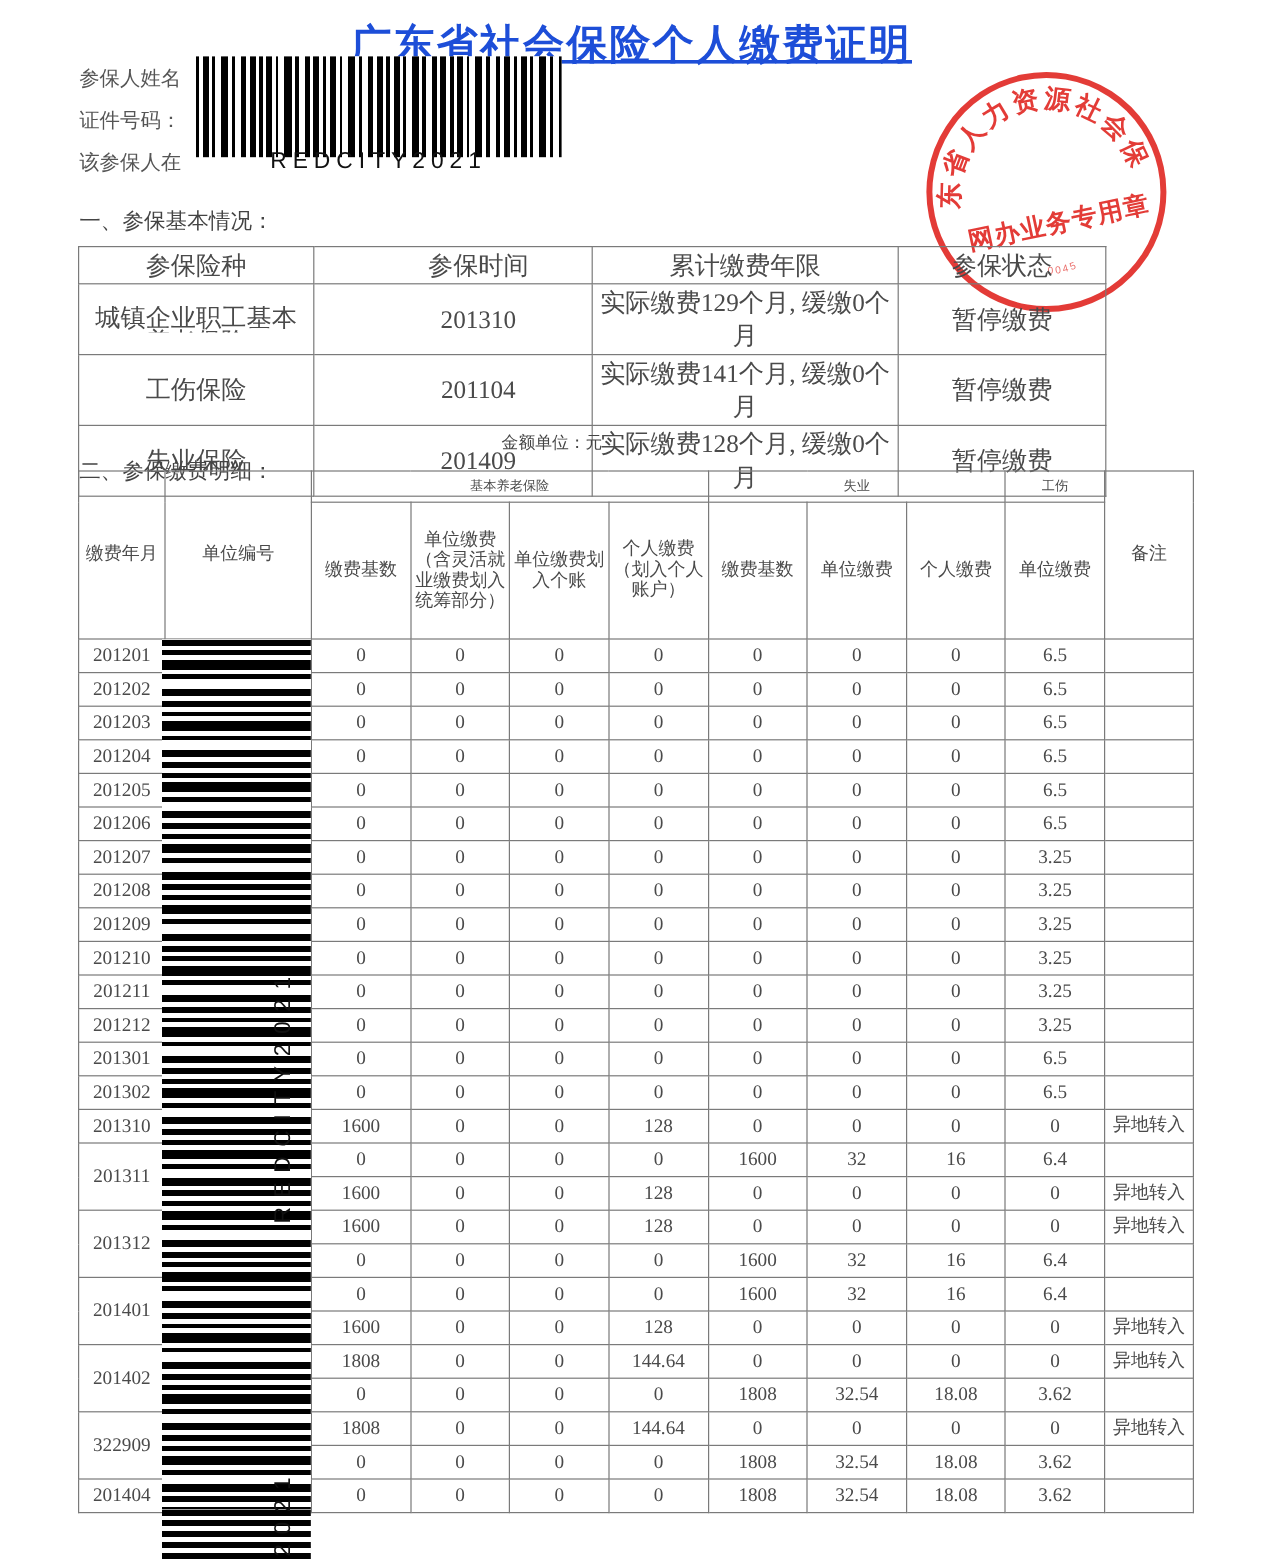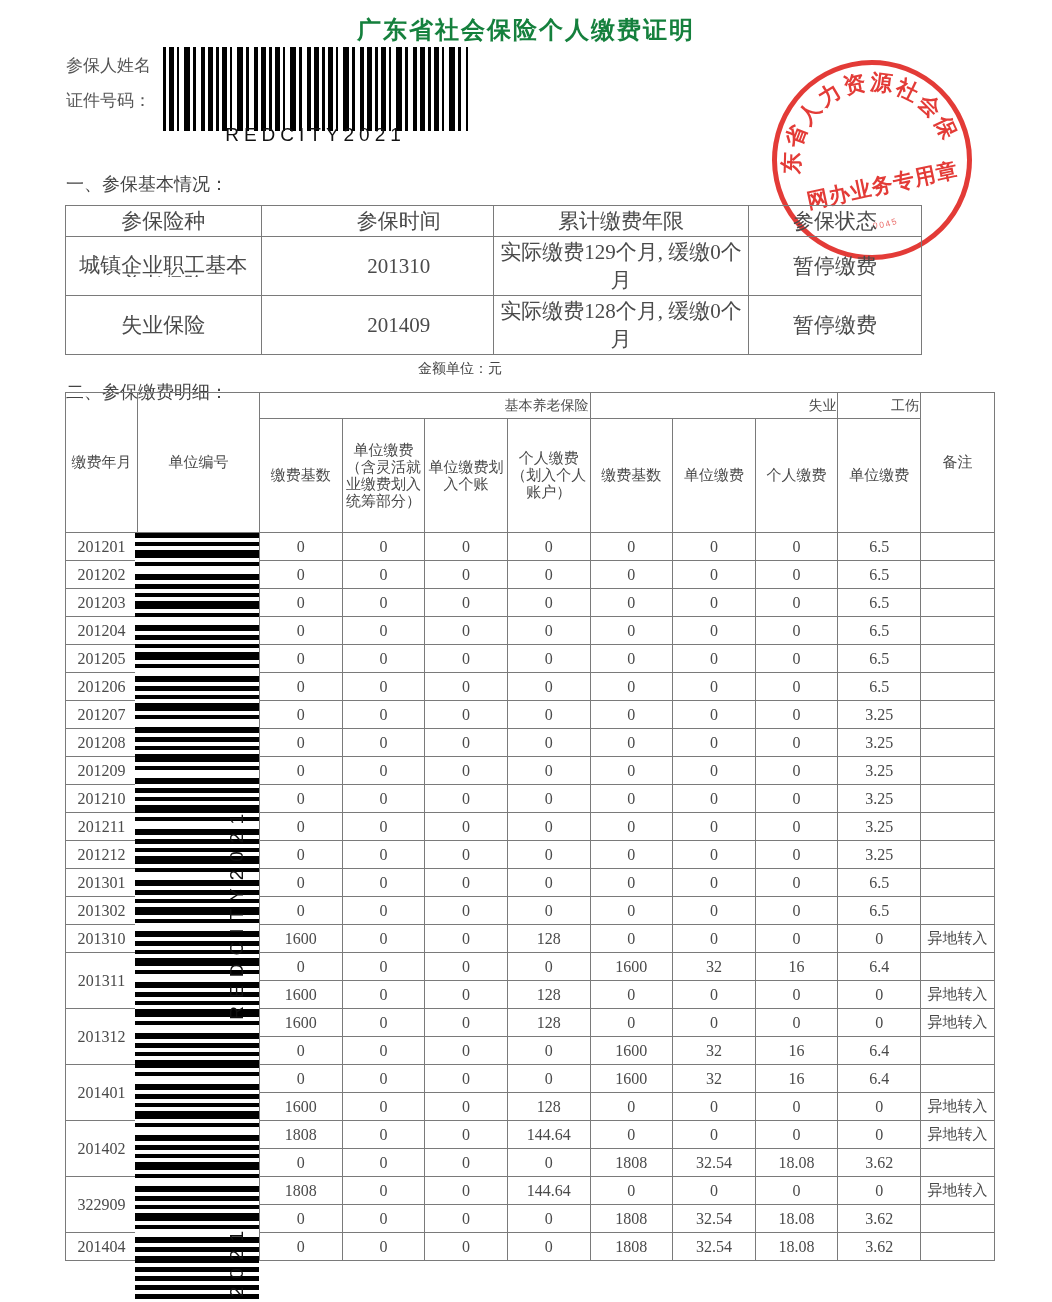--- a/index.html
+++ b/index.html
@@ -16,25 +16,26 @@
     height: 1302px;
     background: #fff;
     overflow: hidden;
   }
 
   
   .doc-title {
     position: absolute;
     top: 14px; left: 0; width: 1052px;
     text-align: center;
-    font-size: 24px;
+    font-size: 34px;
     font-weight: bold;
     letter-spacing: 2px;
-    color: #15803d;
+    color: #1d4ed8;
     font-family: "Liberation Sans", "DejaVu Sans", sans-serif;
+    text-decoration: underline;
   }
 
   
   .hdr-labels {
     position: absolute;
     top: 48px; left: 66px;
     width: 320px;
   }
   .hdr-line {
     height: 35px;
@@ -165,21 +166,21 @@
   }
   #tbl-detail th {
     font-size: 15px;
     line-height: 17px;
     padding: 1px 1px;
   }
   #tbl-detail td {
     height: 28px;
     font-size: 16px;
   }
-  #tbl-detail .grp { height: 26px; font-size: 14px; text-align: right; }
+  #tbl-detail .grp { height: 26px; font-size: 11px; }
   #tbl-detail .sub { height: 114px; }
   #tbl-detail .side { height: 140px; margin-left: 34px; }
 
   .w-ym    { width: 72px; }
   .w-unit  { width: 122px; }
   .w-base  { width: 85px; }
   .w-emp   { width: 75px; margin-top: 18px; }
   .w-ind   { width: 78px; }
   .w-p     { width: 82px; }
   .w-note  { width: 74px; }
@@ -260,20 +261,21 @@
 </head>
 <body>
 
 <div id="page">
 
   <div class="doc-title">广东省社会保险个人缴费证明</div>
 
   <div class="hdr-labels">
     <div class="hdr-line">参保人姓名</div>
     <div class="hdr-line">证件号码：</div>
+    <div class="hdr-line">该参保人在</div>
   </div>
 
   <div class="barcode-h"></div>
   <div class="barcode-h-label">REDCITY2021</div>
 
   <div class="seal">
     <svg class="seal-arc" viewBox="0 0 200 200">
       <defs>
         <path id="arcTop" d="M 22,104 A 78,78 0 0 1 178,104" fill="none"></path>
         <path id="arcBot" d="M 32,104 A 68,68 0 0 0 168,104" fill="none"></path>
@@ -295,20 +297,28 @@
         <th class="c4">参保状态</th>
       </tr>
     </thead>
     <tbody id="basic-body">
         <tr>
           <td class="c1">
             <span class="clip-2line">城镇企业职工基本养老保险</span>
           </td>
           <td class="c2">201310</td>
           <td class="c3">实际缴费129个月, 缓缴0个月</td>
+          <td class="c4">暂停缴费</td>
+        </tr>
+        <tr>
+          <td class="c1">
+            <span class="clip-2line">工伤保险</span>
+          </td>
+          <td class="c2">201104</td>
+          <td class="c3">实际缴费141个月, 缓缴0个月</td>
           <td class="c4">暂停缴费</td>
         </tr>
         <tr>
           <td class="c1">
             <span class="clip-2line">失业保险</span>
           </td>
           <td class="c2">201409</td>
           <td class="c3">实际缴费128个月, 缓缴0个月</td>
           <td class="c4">暂停缴费</td>
         </tr>

